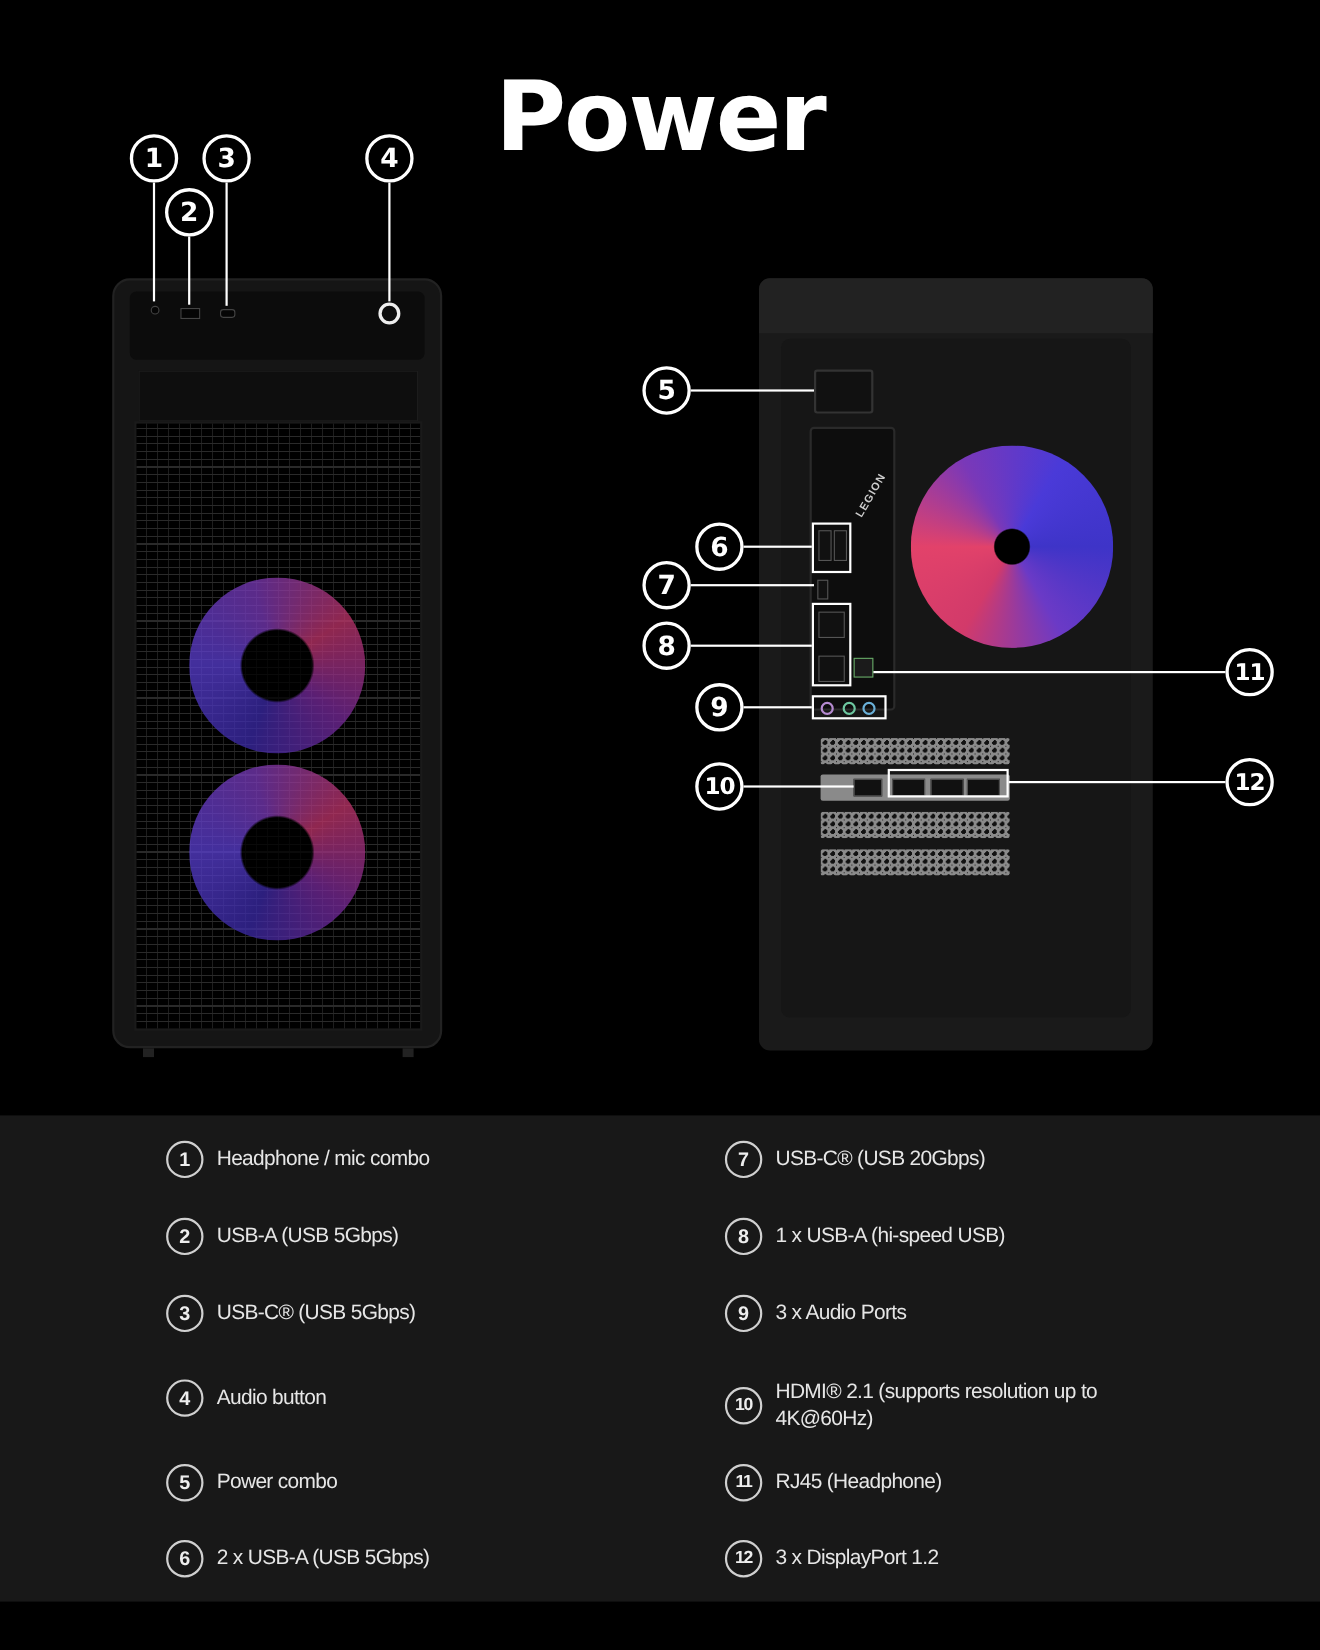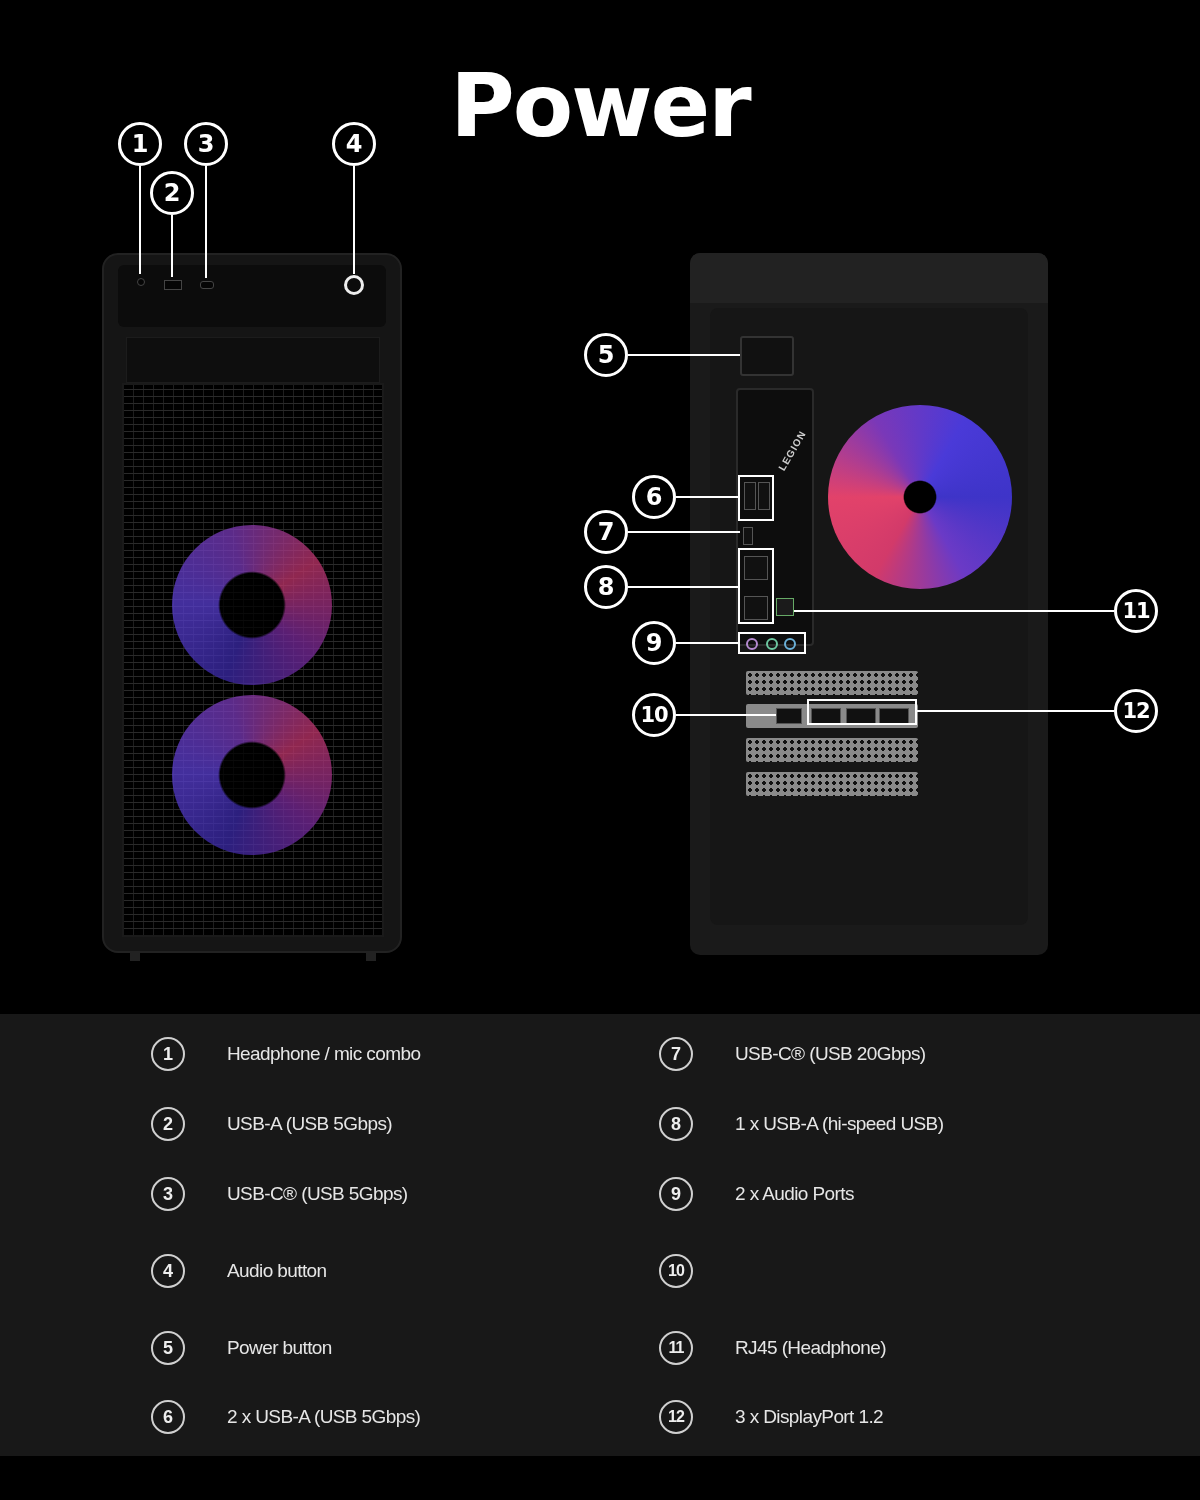--- a/index.html
+++ b/index.html
@@ -37,21 +37,21 @@
   .pci{position:absolute;left:746px;width:172px;height:24px;background:#8a8a8a;border-radius:2px;}
   .pci.hole{background:repeating-radial-gradient(circle at 4px 4px,#111 0 2px,#8a8a8a 2px 5px);background-size:7px 7px;}
   .gport{position:absolute;height:14px;background:#111;border:1px solid #555;}
   .audio{position:absolute;width:12px;height:12px;border-radius:50%;border:2px solid;box-sizing:border-box;}
 
   
   .specs{position:absolute;left:0;top:1014px;width:1200px;height:442px;background:#181818;}
   .spec{position:absolute;display:flex;align-items:center;}
   .num{width:34px;height:34px;border:2px solid #d0d0d0;border-radius:50%;box-sizing:border-box;display:flex;align-items:center;justify-content:center;font-weight:bold;font-size:18px;color:#eee;flex:0 0 34px;}
   .num.sm{font-size:16px;letter-spacing:-1px;}
-  .txt{margin-left:42px;font-size:19px;color:#e6e6e6;letter-spacing:-0.6px;line-height:24px;max-width:360px;}
+  .txt{margin-left:12px;font-size:19px;color:#e6e6e6;letter-spacing:-0.6px;line-height:24px;max-width:360px;}
 </style>
 </head>
 <body>
 
 <div class="title">Power</div>
 
 <div class="front">
   <div class="topbar"></div>
   <div class="slot"></div>
   <div class="grille"></div>
@@ -134,41 +134,42 @@
   <div class="spec" style="left:151px;top:163px;">
       <div class="num">3</div>
       <div class="txt">USB-C® (USB 5Gbps)</div>
     </div>
   <div class="spec" style="left:151px;top:240px;">
       <div class="num">4</div>
       <div class="txt">Audio button</div>
     </div>
   <div class="spec" style="left:151px;top:317px;">
       <div class="num">5</div>
-      <div class="txt">Power button</div>
+      <div class="txt">Power combo</div>
     </div>
   <div class="spec" style="left:151px;top:386px;">
       <div class="num">6</div>
       <div class="txt">2 x USB-A (USB 5Gbps)</div>
     </div>
 
   <div class="spec" style="left:659px;top:23px;">
       <div class="num">7</div>
       <div class="txt">USB-C® (USB 20Gbps)</div>
     </div>
   <div class="spec" style="left:659px;top:93px;">
       <div class="num">8</div>
       <div class="txt">1 x USB-A (hi-speed USB)</div>
     </div>
   <div class="spec" style="left:659px;top:163px;">
       <div class="num">9</div>
-      <div class="txt">2 x Audio Ports</div>
+      <div class="txt">3 x Audio Ports</div>
     </div>
   <div class="spec" style="left:659px;top:240px;">
       <div class="num sm">10</div>
+      <div class="txt">HDMI® 2.1 (supports resolution up to 4K@60Hz)</div>
     </div>
   <div class="spec" style="left:659px;top:317px;">
       <div class="num sm">11</div>
       <div class="txt">RJ45 (Headphone)</div>
     </div>
   <div class="spec" style="left:659px;top:386px;">
       <div class="num sm">12</div>
       <div class="txt">3 x DisplayPort 1.2</div>
     </div>
 </div>

